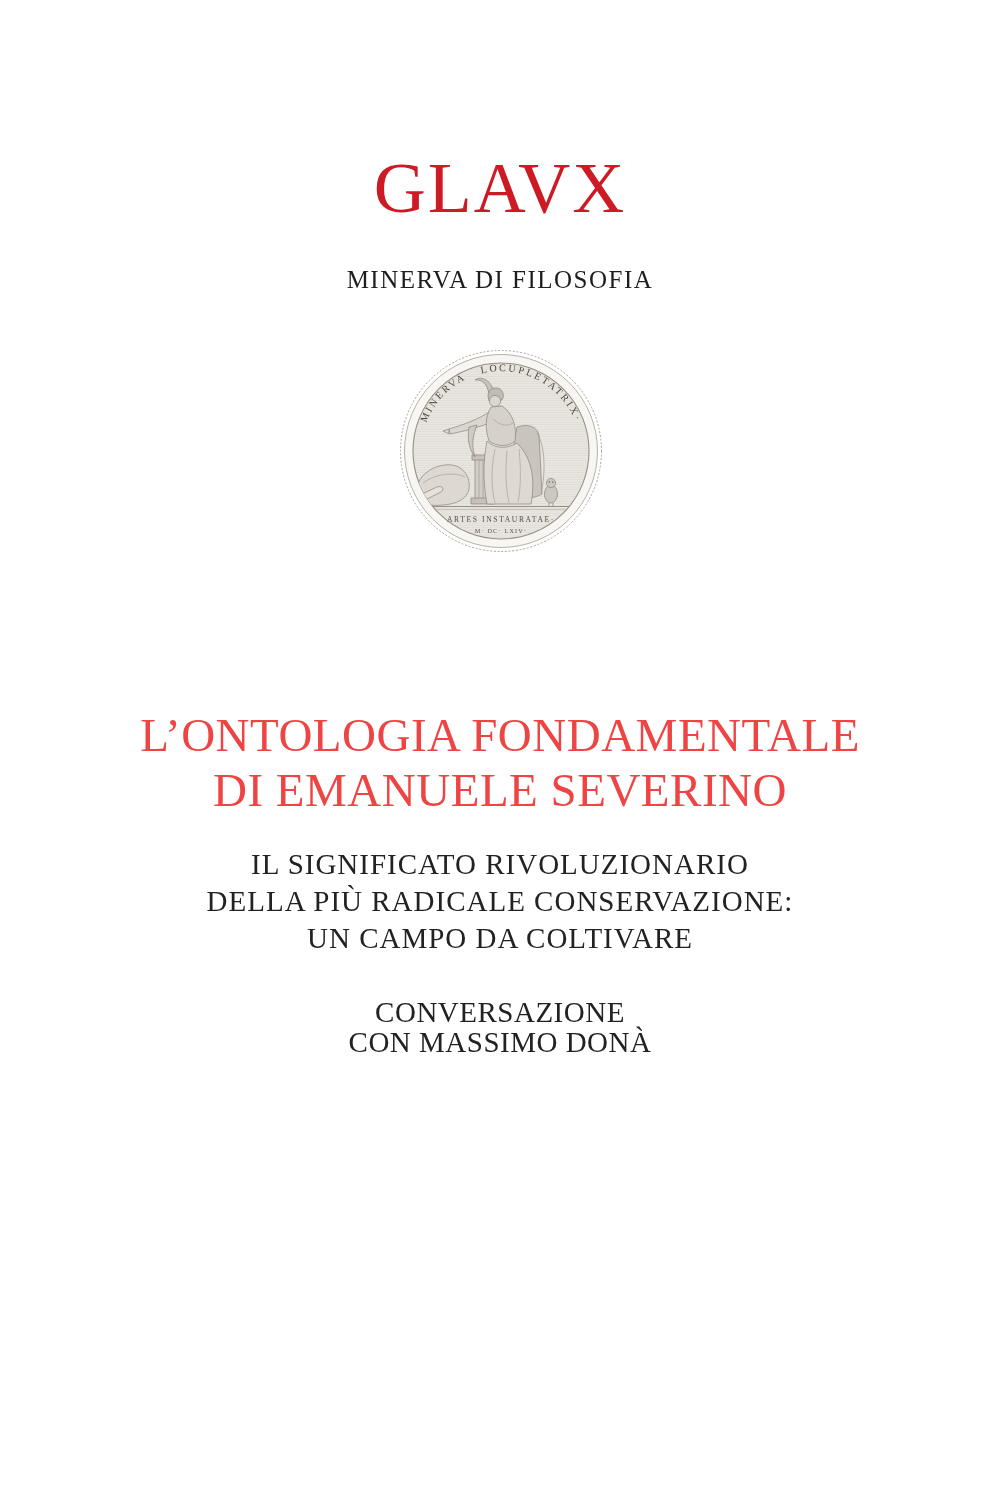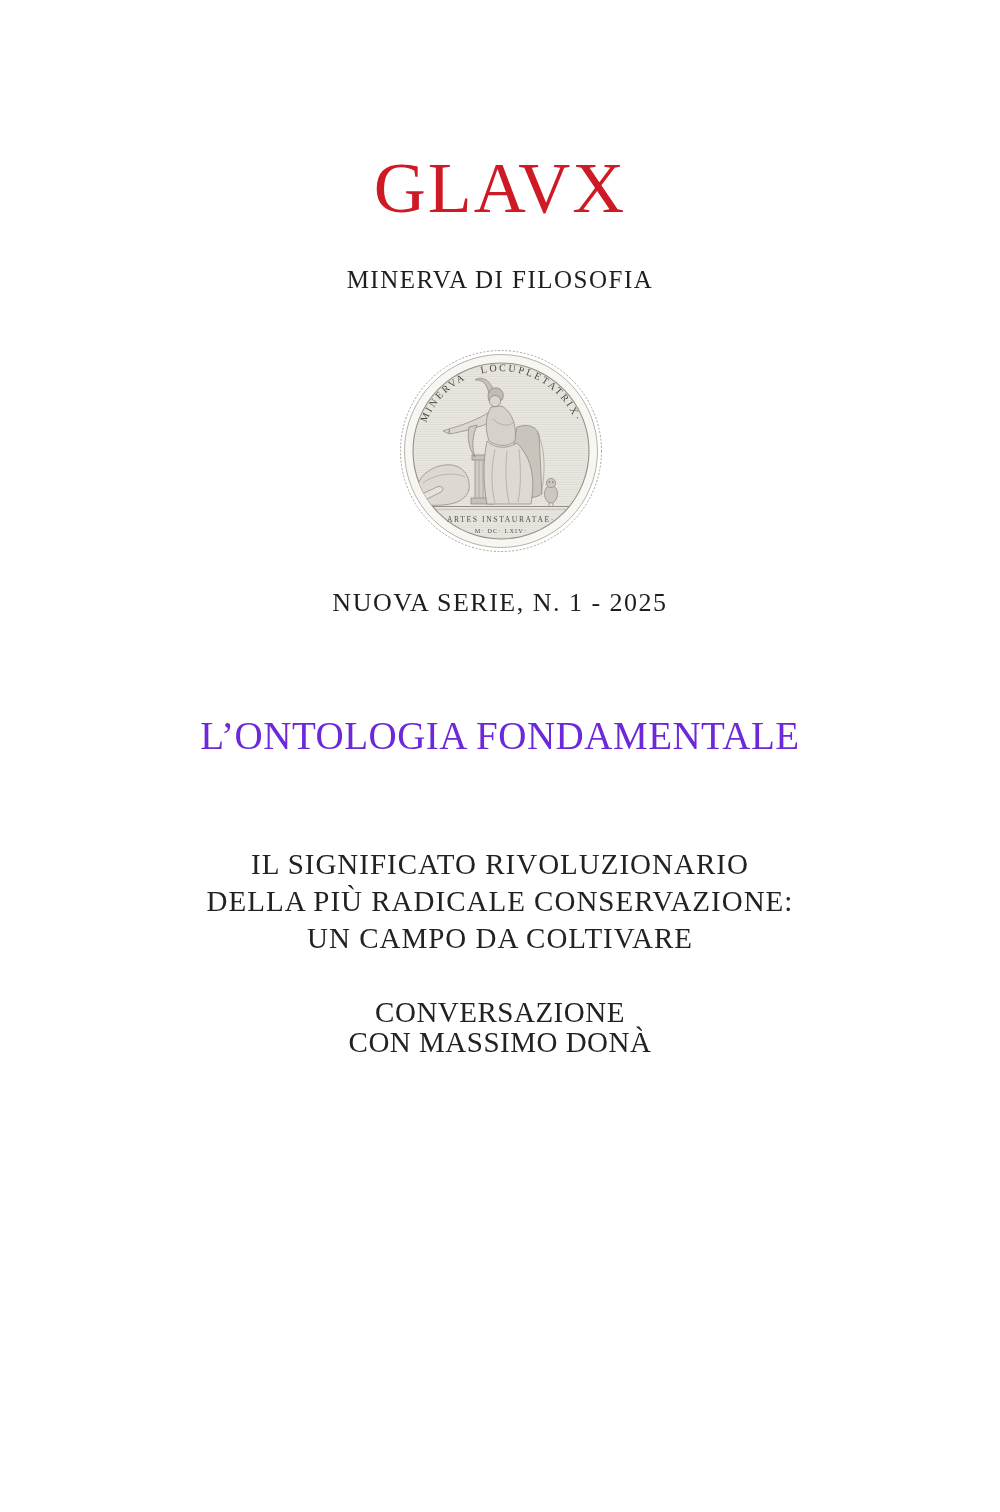--- a/index.html
+++ b/index.html
@@ -34,23 +34,23 @@
     width: 204px; height: 204px;
   }
   .series-line {
     top: 588px;
     font-size: 26px; line-height: 29px;
     letter-spacing: 1.5px;
     color: #1e1e1e;
   }
   .work-title {
     top: 708px;
-    font-size: 39px; line-height: 55px;
+    font-size: 47px; line-height: 55px;
     letter-spacing: 0.5px;
-    color: #6d28d9;
+    color: #ef4444;
     text-align: center;
   }
   .work-subtitle {
     top: 846px;
     font-size: 29px; line-height: 37px;
     letter-spacing: 1px;
     color: #222222;
   }
   .work-conversation {
     top: 997px;
@@ -158,24 +158,24 @@
       <path id="arcPath" d="M 24.7 122.7 A 80 80 0 1 1 179.3 122.7" fill="none"></path>
       <text class="arc-text">
         <textPath href="#arcPath" startOffset="50%" text-anchor="middle">MINERVA LOCUPLETATRIX·</textPath>
       </text>
 
       <text class="exergue-1" x="102" y="173" text-anchor="middle">ARTES INSTAURATAE·</text>
       <text class="exergue-2" x="102" y="183.5" text-anchor="middle">M· DC· LXIV·</text>
     </svg>
   </div>
 
-  <div class="centerline series-line">NUOVA SERIE, N. 1 - 2025</div>
 
   <div class="centerline work-title">
     <div>L’ONTOLOGIA FONDAMENTALE</div>
+    <div>DI EMANUELE SEVERINO</div>
   </div>
 
   <div class="centerline work-subtitle">
     <div>IL SIGNIFICATO RIVOLUZIONARIO</div>
     <div>DELLA PIÙ RADICALE CONSERVAZIONE:</div>
     <div>UN CAMPO DA COLTIVARE</div>
   </div>
 
   <div class="centerline work-conversation">
     <div>CONVERSAZIONE</div>

